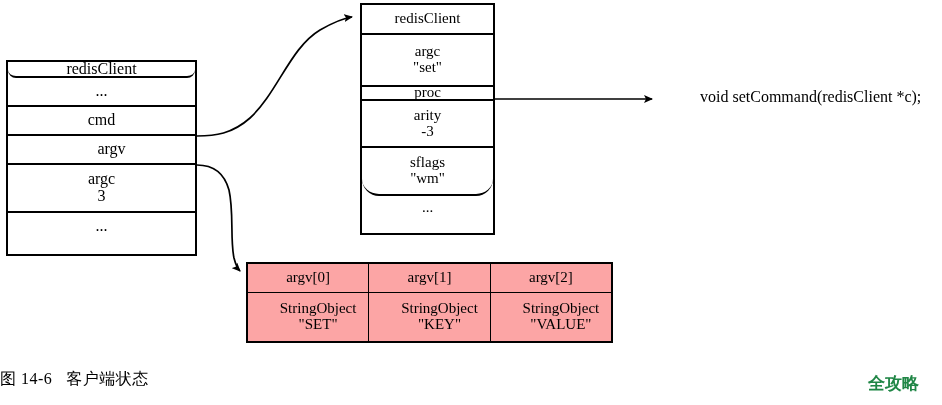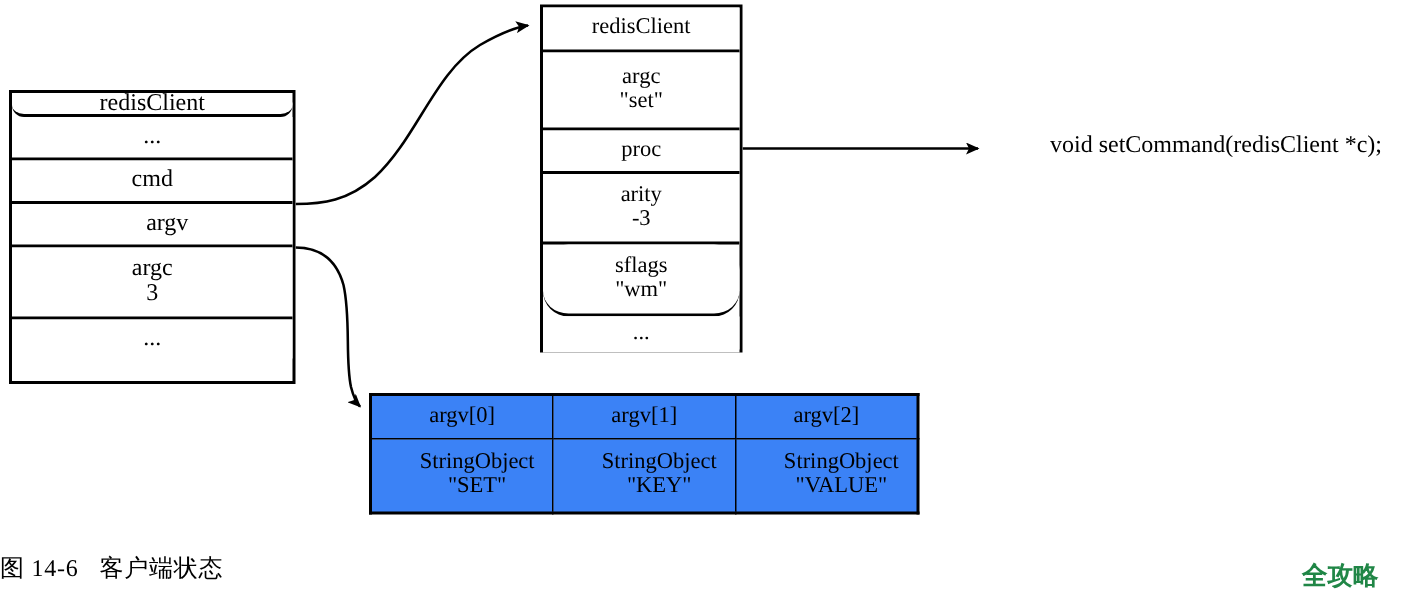--- a/index.html
+++ b/index.html
@@ -77,21 +77,21 @@
   
   #redis-command-box {
     left: 360px;
     top: 3px;
     width: 135px;
     height: 232px;
     font-size: 15px;
   }
   #redis-command-box .struct-row.c0 { height: 30px; }
   #redis-command-box .struct-row.c1 { height: 52px; }
-  #redis-command-box .struct-row.c2 { height: 29px; }
+  #redis-command-box .struct-row.c2 { height: 14px; }
   #redis-command-box .struct-row.c3 { height: 47px; }
   #redis-command-box .struct-row.c4 { height: 48px; border-radius: 17px; }
   #redis-command-box .struct-row.c5 { height: 24px; }
 
   
   #argv-table {
     position: absolute;
     left: 246px;
     top: 262px;
     width: 367px;
@@ -102,21 +102,21 @@
     box-sizing: border-box;
     table-layout: fixed;
     font-size: 15px;
   }
   #argv-table td {
     border: 1.5px solid #000;
     text-align: center;
     vertical-align: middle;
     line-height: 1.05;
     padding: 0;
-    background: #3b82f6;
+    background: #fca5a5;
   }
   #argv-table tr.header-row td { height: 28px; }
   #argv-table tr.body-row td { height: 48px; padding-left: 20px; }
   #argv-table td .cell-type { display: block; }
   #argv-table td .cell-val { display: block; }
 
   
   #proc-signature {
     position: absolute;
     left: 700px;

